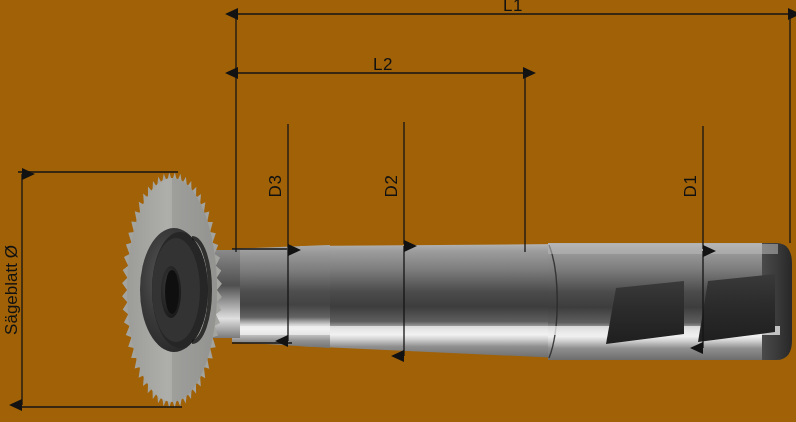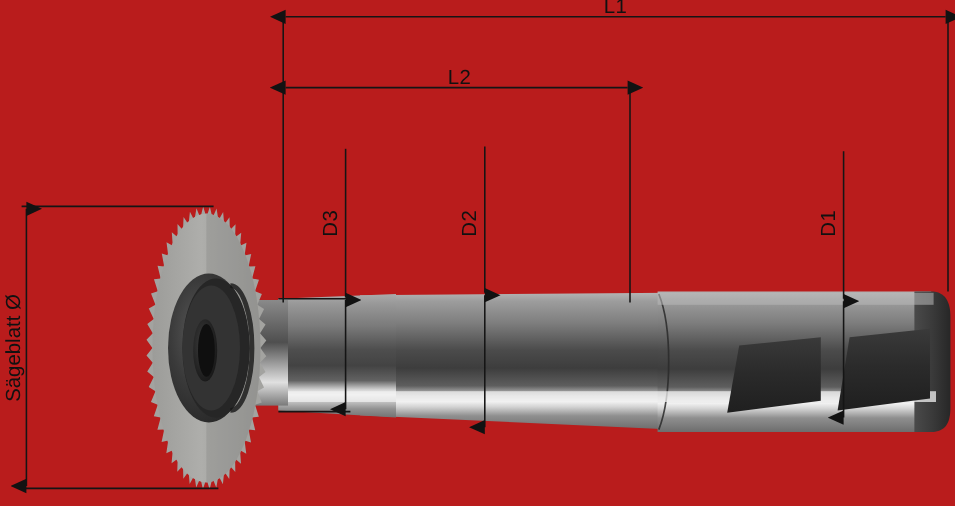--- a/index.html
+++ b/index.html
@@ -1,21 +1,21 @@
 <!DOCTYPE html>
 <html><head>
 <meta charset="utf-8">
 <style>
   html,body{margin:0;padding:0;background:#ffffff;}
   body{
     width:796px;height:422px;
     font-family:"Liberation Sans", sans-serif;
     overflow:hidden;
   }
-  #stage{position:relative;width:796px;height:422px;background:#b91c1c;}
+  #stage{position:relative;width:796px;height:422px;background:#a16207;}
   svg#drawing{position:absolute;left:0;top:0;width:796px;height:422px;display:block;}
   .dimtext{
     font-family:"Liberation Sans", sans-serif;
     font-size:17px;
     fill:#111111;
     letter-spacing:0.5px;
   }
   .dimtext-v{
     font-family:"Liberation Sans", sans-serif;
     font-size:17px;

